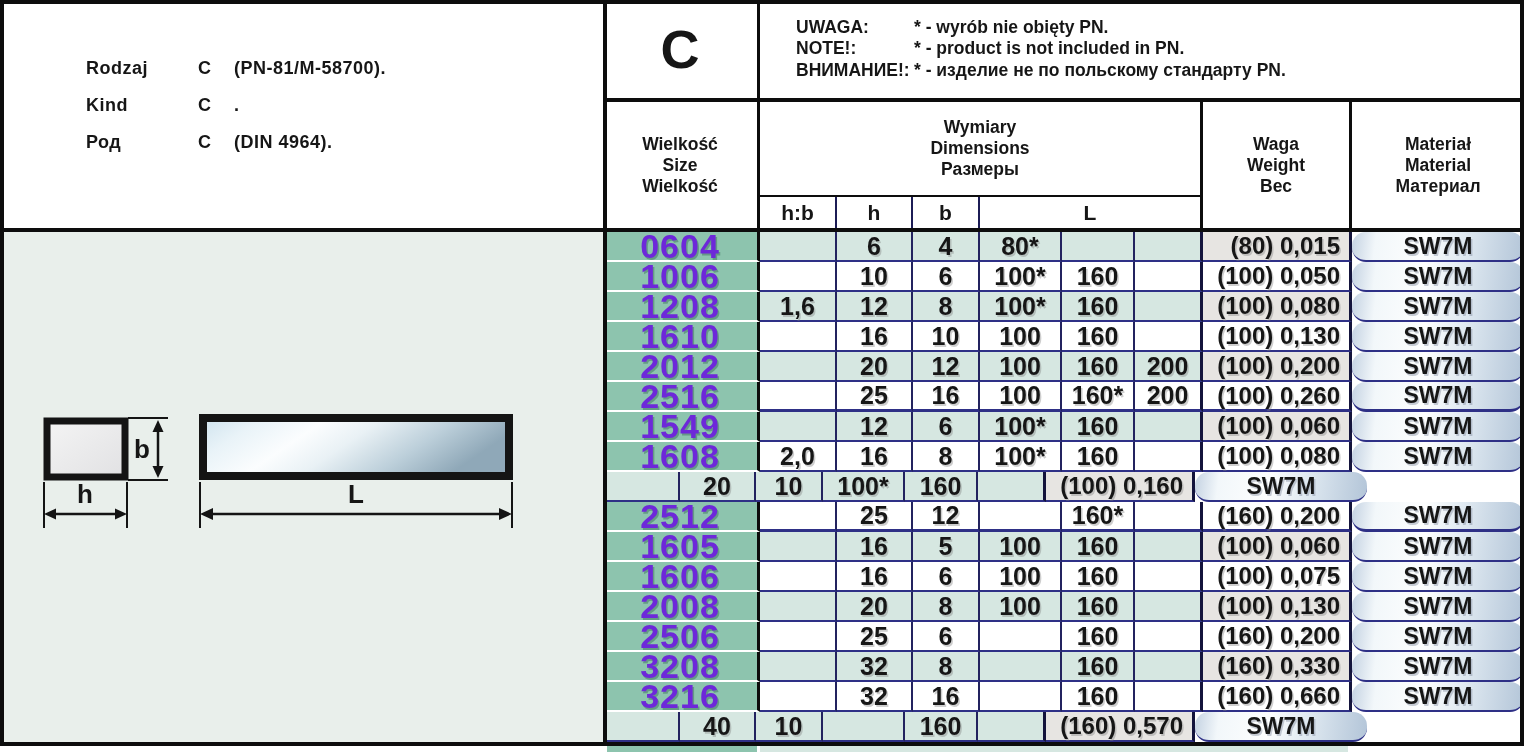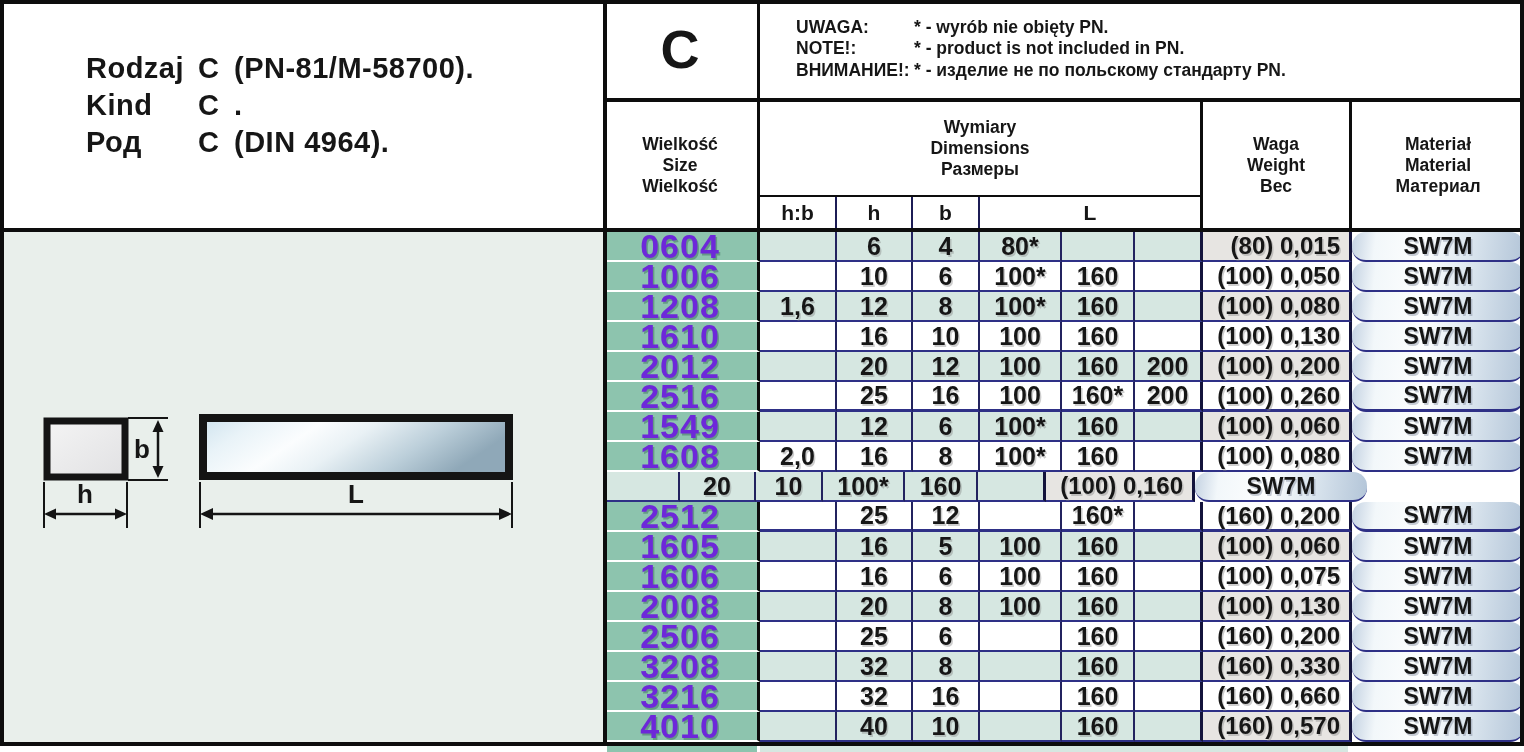--- a/index.html
+++ b/index.html
@@ -12,21 +12,21 @@
   .bar-top{left:0;top:0;width:1524px;height:4px;}
   .bar-left{left:0;top:0;width:4px;height:746px;}
   .bar-right{left:1520px;top:0;width:4px;height:746px;}
   .bar-a{left:603px;top:98px;width:921px;height:4px;}
   .bar-b{left:0;top:228px;width:1524px;height:4px;}
   .bar-bottom{left:0;top:742px;width:1524px;height:4px;}
   .vline-main{position:absolute;left:603px;top:0;width:4px;height:742px;background:#0d0d0d;z-index:25;}
 
   
   .panel-top-left{position:absolute;left:0;top:0;width:603px;height:228px;background:#ffffff;}
-  .kind-block{position:absolute;left:86px;top:50px;font-size:29px;line-height:37px;letter-spacing:.5px;}
+  .kind-block{position:absolute;left:86px;top:50px;font-size:18px;line-height:37px;letter-spacing:.5px;}
   .kind-row{display:grid;grid-template-columns:112px 36px auto;}
   .panel-bottom-left{position:absolute;left:0;top:232px;width:603px;height:510px;background:var(--panel_bg,#e9efeb);}
 
   
   .cell-type{position:absolute;left:603px;top:0;width:157px;height:98px;background:#fff;
     border-right:3px solid #0d0d0d;box-sizing:border-box;display:flex;align-items:center;justify-content:center;
     font-size:54px;}
   .cell-notes{position:absolute;left:760px;top:0;width:644px;height:98px;background:#fff;
     box-sizing:border-box;padding-left:36px;display:flex;flex-direction:column;justify-content:center;
     font-size:17.5px;line-height:21.5px;}
@@ -367,21 +367,20 @@
         <div class="td c-hb"></div>
         <div class="td c-h">32</div>
         <div class="td c-b">16</div>
         <div class="td c-L1"></div>
         <div class="td c-L2">160</div>
         <div class="td c-L3"></div>
         <div class="td c-weight">(160) 0,660</div>
         <div class="td c-material">SW7M</div>
       </div>
       <div class="trow stripe">
-        <div class="td c-size">4010</div>
         <div class="td c-hb"></div>
         <div class="td c-h">40</div>
         <div class="td c-b">10</div>
         <div class="td c-L1"></div>
         <div class="td c-L2">160</div>
         <div class="td c-L3"></div>
         <div class="td c-weight">(160) 0,570</div>
         <div class="td c-material">SW7M</div>
       </div>
     </div>

